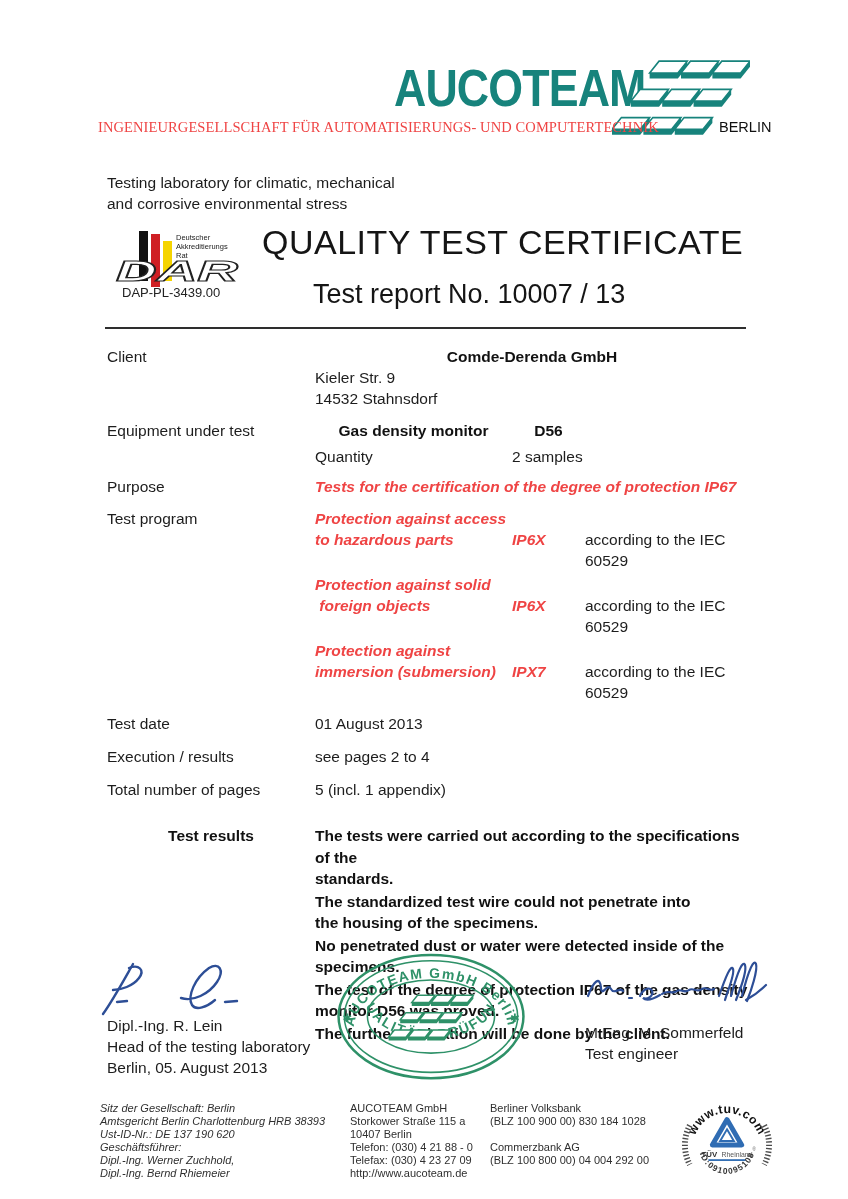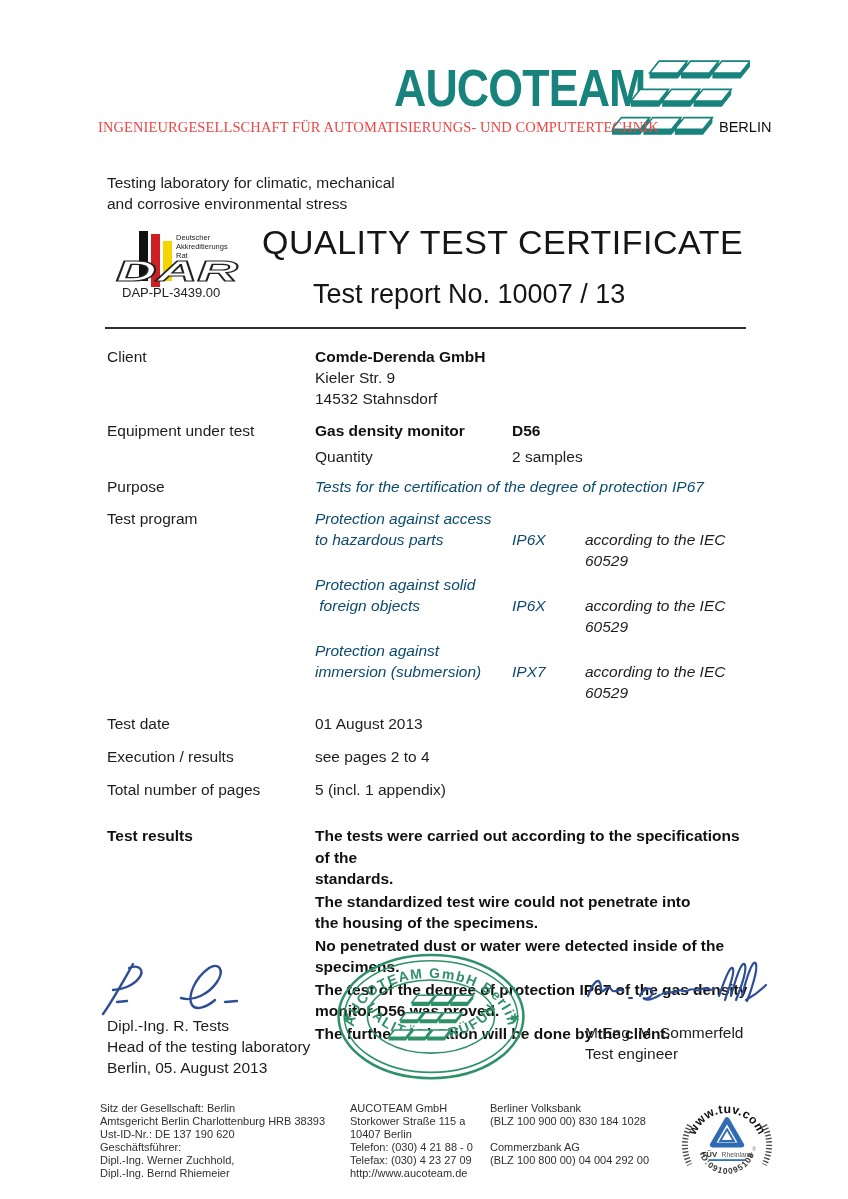--- a/index.html
+++ b/index.html
@@ -32,41 +32,41 @@
   .report-no  { left: 313px; top: 279px; font-size: 27px; color:#151515; }
   .rule { left: 105px; top: 327px; width: 641px; height: 2px; background: #2e2e2e; }
 
   
   .dar-code { left: 122px; top: 285px; font-size: 13px; font-weight: normal; color:#222; }
 
   
   .content { left: 107px; top: 346px; width: 642px; font-size: 15.5px; line-height: 21px; }
   .frow { display: grid; grid-template-columns: 208px 1fr; align-items: start; }
   .vgrid { display: grid; grid-template-columns: 197px 73px 1fr; }
-  .b  { font-weight: bold; color:#111; }
-  .bi { font-weight: normal; font-style: italic; color:#0c4a6e; }
-  .it { font-style: italic; }
+  .b  { font-weight: bold; color:#111;text-align:center; }
+  .bi { font-weight: bold; font-style: italic; color:#ef4444; }
+  .it { }
   .pre { white-space: pre-wrap; }
   .mb-client { margin-bottom: 11px; }
   .vrow { margin-bottom: 5px; }
   .mb-equip { margin-bottom: 4px; }
   .mb-purpose { margin-bottom: 11px; }
   .prog-entry { margin-bottom: 3px; }
   .mb-program { margin-bottom: 7px; }
   .mb-date, .mb-exec { margin-bottom: 12px; }
   .mb-pages { margin-bottom: 25px; }
   .results p { white-space: pre-line; line-height: 21.5px; margin-bottom: 1px; font-weight: bold; color:#111; }
 
   
   .sig-left-text  { left: 107px; top: 1015px; font-size: 15.5px; line-height: 21px; }
   .sig-right-text { left: 585px; top: 1022px; font-size: 15.5px; line-height: 21px; }
 
   
   .footer-col { font-size: 11px; line-height: 12.9px; color: #2f2f2f; }
-  .fcol1 { left: 100px; top: 1102px; width: 252px; }
+  .fcol1 { left: 100px; top: 1102px; width: 252px; font-style: italic; }
   .fcol2 { left: 350px; top: 1102px; width: 140px; }
   .fcol3 { left: 490px; top: 1102px; width: 190px; }
   .fline { min-height: 12.9px; }
 </style>
 </head>
 <body>
 
 <div class="page">
 
   <div class="abs brand-word">AUCOTEAM</div>
@@ -205,21 +205,21 @@
   <svg class="abs" style="left:95px; top:960px;" width="205" height="62" viewBox="0 0 205 62">
     <g fill="none" stroke="#2D4E96" stroke-width="2.4" stroke-linecap="round">
       <path d="M 34 8 C 44 4 50 10 44 18 C 38 26 26 30 18 30"></path>
       <path d="M 38 4 C 30 18 18 40 8 54"></path>
       <path d="M 22 42 L 32 41"></path>
       <path d="M 86 38 C 98 42 114 34 122 22 C 130 10 124 2 114 8 C 100 18 92 36 97 45 C 101 51 112 47 120 40"></path>
       <path d="M 130 42 L 142 41"></path>
     </g>
   </svg>
   <div class="abs sig-left-text">
-    <div>Dipl.-Ing. R. Tests</div>
+    <div>Dipl.-Ing. R. Lein</div>
     <div>Head of the testing laboratory</div>
     <div>Berlin, 05. August 2013</div>
   </div>
 
   <svg class="abs" style="left:333px; top:952px;" width="196" height="130" viewBox="0 0 200 135">
     <defs>
       <g id="tileG">
         <path d="M12 0 L48 0 L48 7 L36 22 L0 22 L0 15 Z" fill="#2E9168"></path>
         <path d="M12 0 L48 0 L36 15 L0 15 Z" fill="#ffffff" stroke="#2E9168" stroke-width="3"></path>
       </g>

